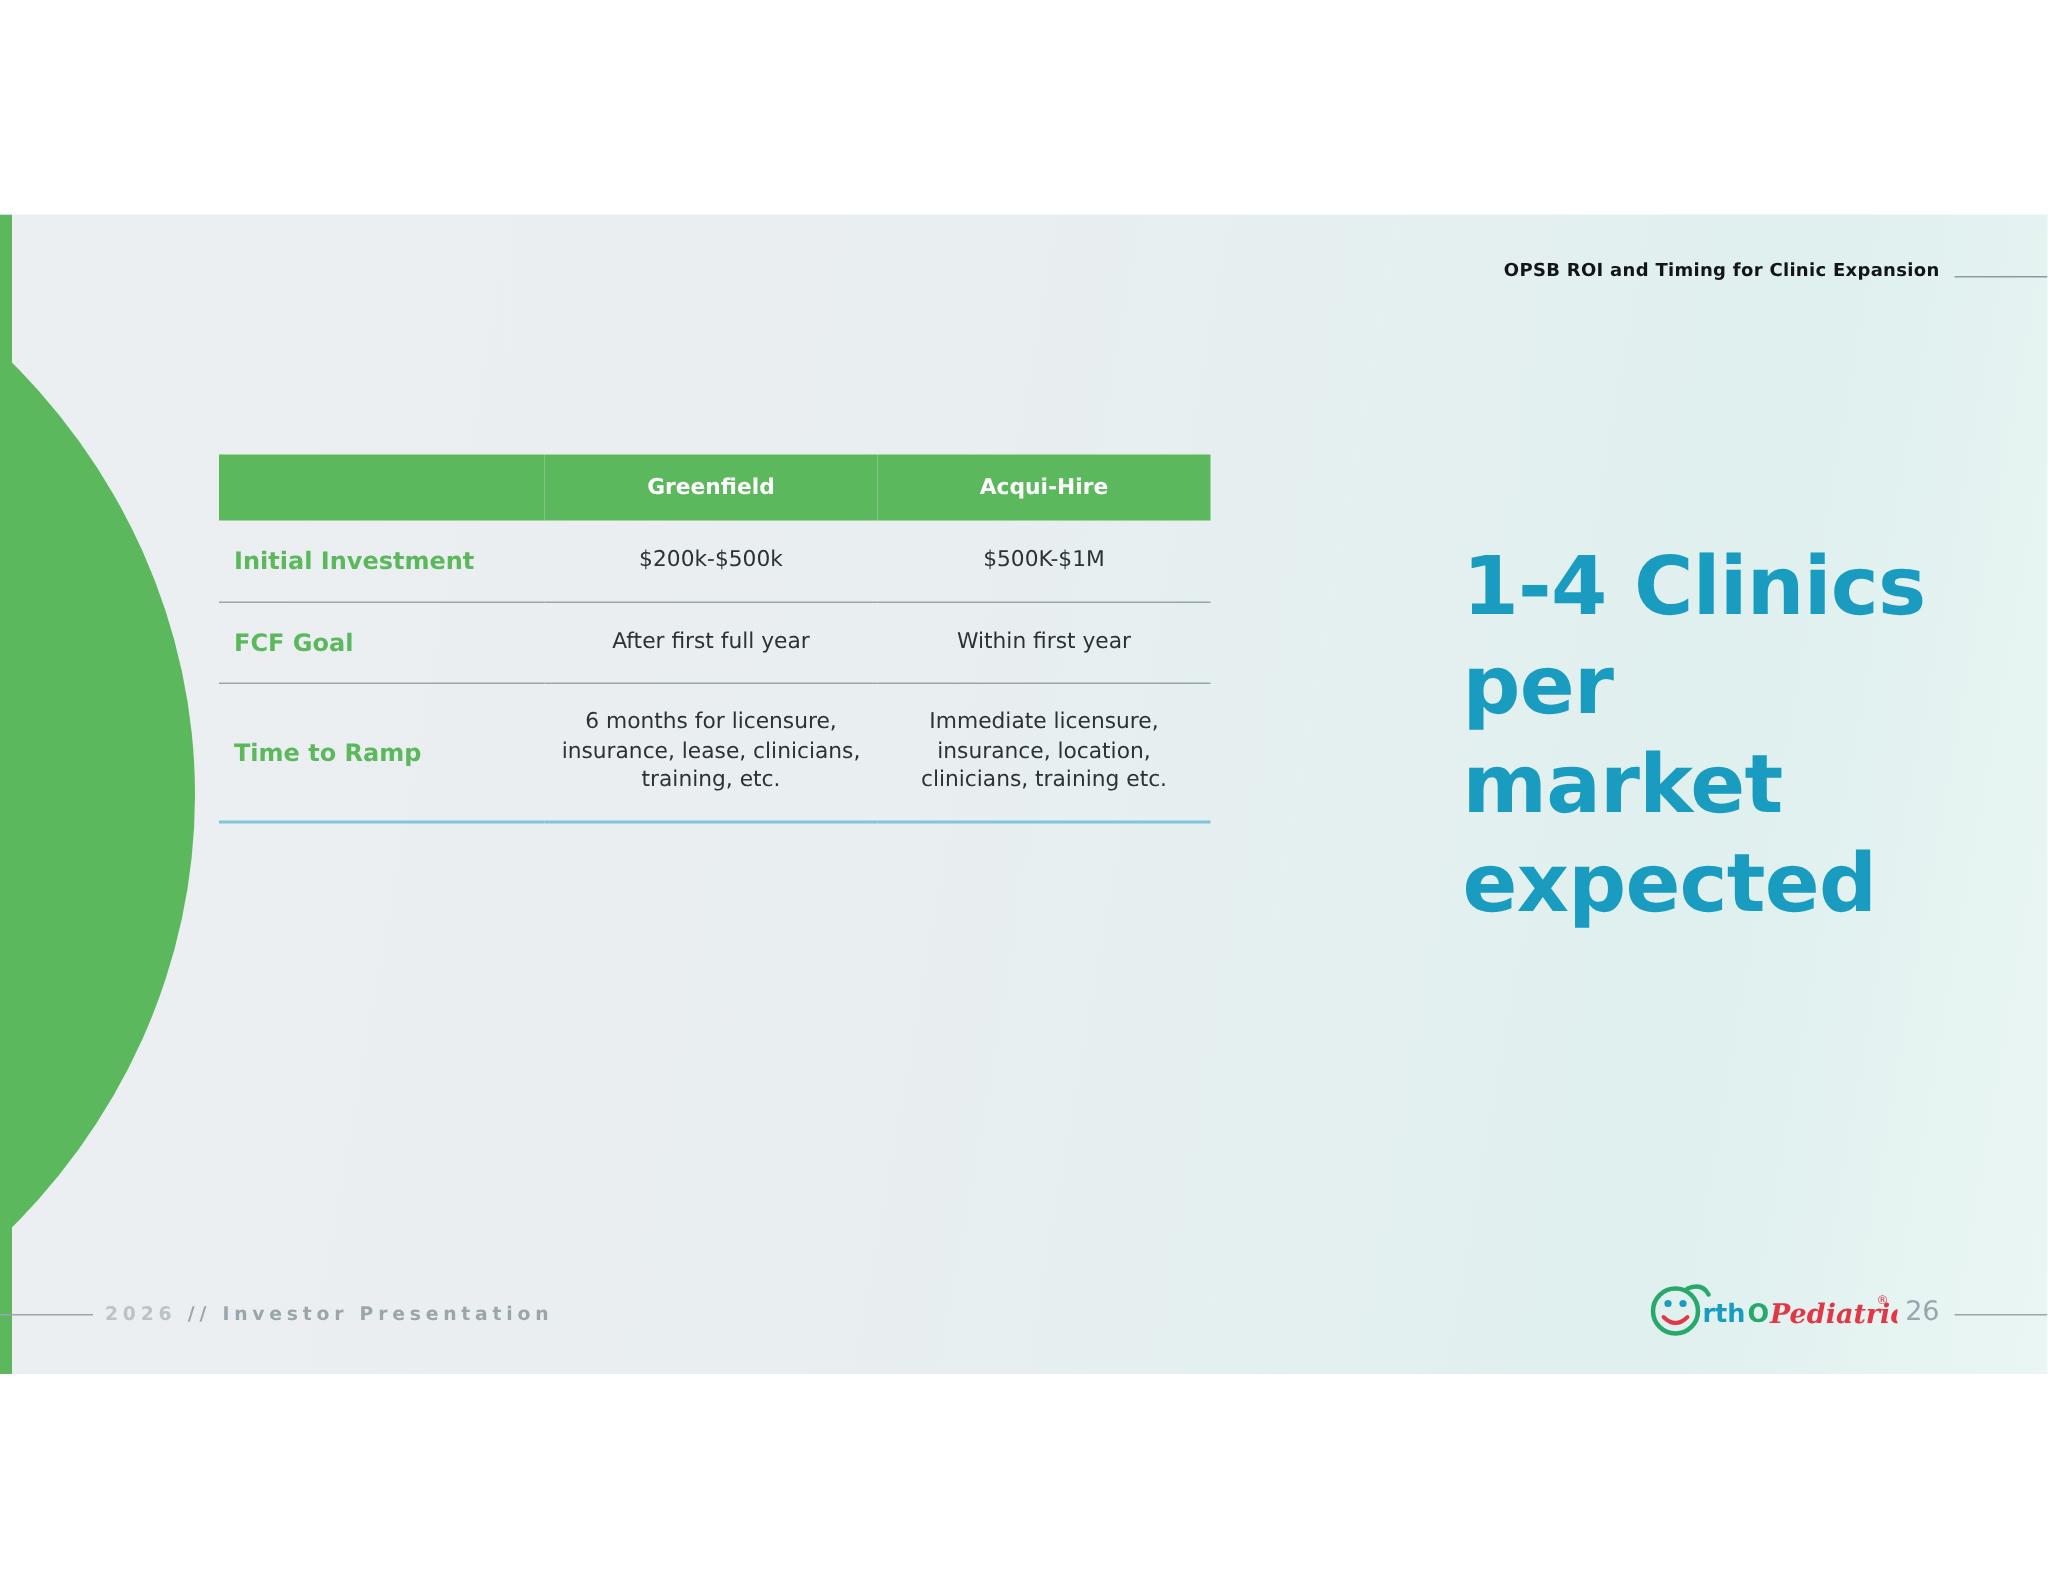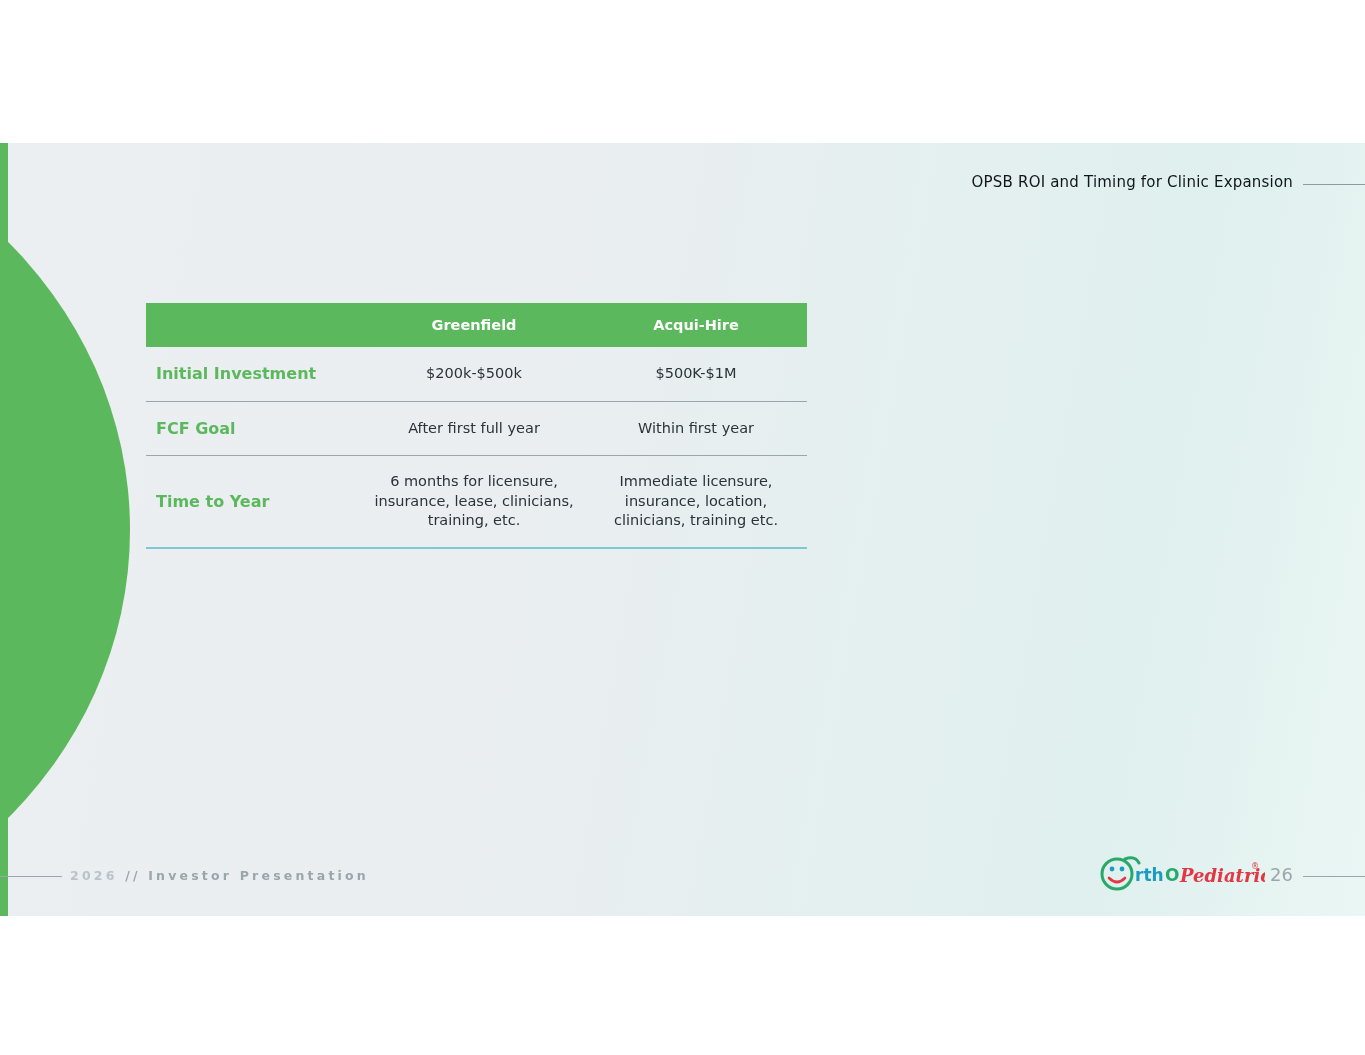--- a/index.html
+++ b/index.html
@@ -41,22 +41,22 @@
     width: 8px;
     height: 773px;
     background: #5cb85c;
   }
 
   
   .slide-title {
     position: absolute;
     right: 72px;
     top: 30px;
-    font-size: 15px;
-    font-weight: normal;
+    font-size: 12px;
+    font-weight: bold;
     color: #12161a;
     letter-spacing: 0.2px;
     white-space: nowrap;
   }
   .title-rule {
     position: absolute;
     right: 0;
     top: 41px;
     width: 62px;
     height: 1px;
@@ -191,28 +191,29 @@
           <td class="rowlabel">Initial Investment</td>
           <td>$200k-$500k</td>
           <td>$500K-$1M</td>
         </tr>
         <tr>
           <td class="rowlabel">FCF Goal</td>
           <td>After first full year</td>
           <td>Within first year</td>
         </tr>
         <tr>
-          <td class="rowlabel">Time to Year</td>
+          <td class="rowlabel">Time to Ramp</td>
           <td>6 months for licensure, insurance, lease, clinicians, training, etc.</td>
           <td>Immediate licensure, insurance, location, clinicians, training etc.</td>
         </tr>
       </tbody>
     </table>
   </div>
 
+  <div class="headline">1-4 Clinics per market expected</div>
 
   <div class="footer-rule"></div>
   <div class="footer-left">
     <span class="yr">2026</span>
     <span>//</span>
     <span>Investor Presentation</span>
   </div>
 
   <div class="logo">
     <svg width="170" height="42" viewBox="0 0 170 42" xmlns="http://www.w3.org/2000/svg">

